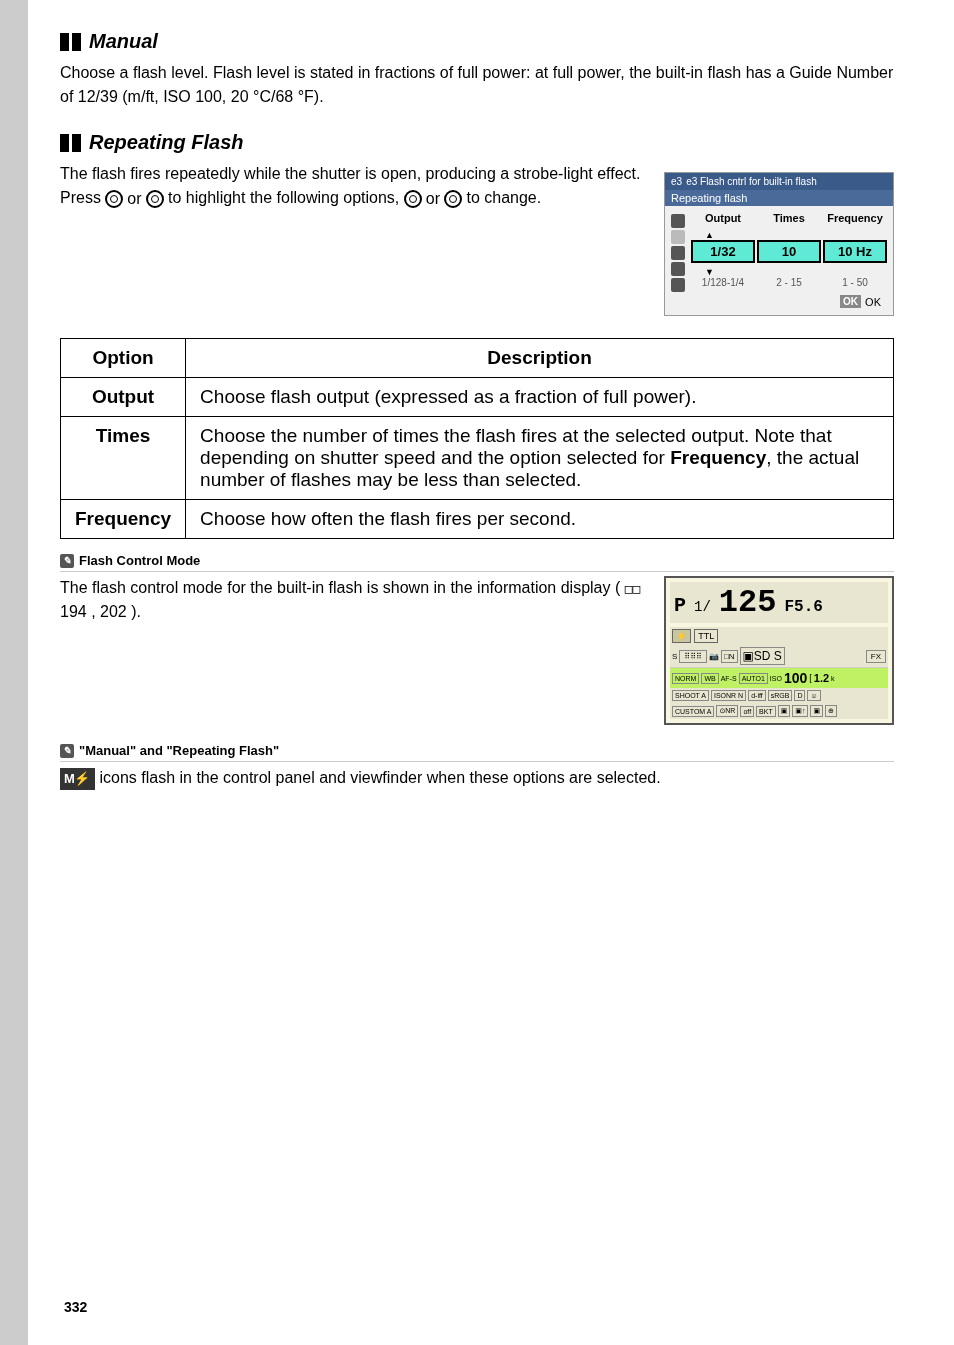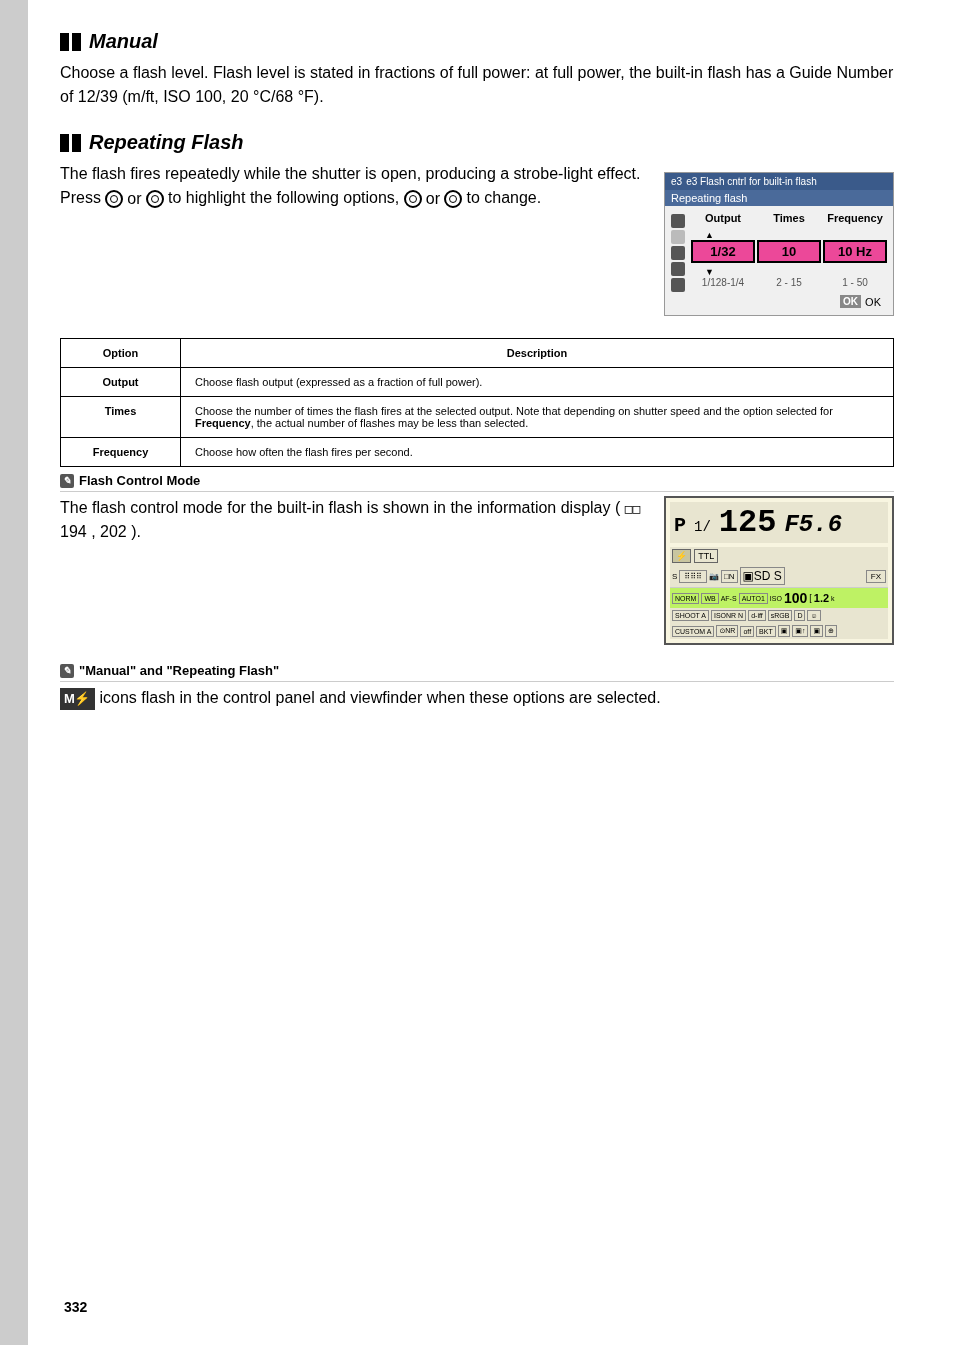--- a/index.html
+++ b/index.html
@@ -103,21 +103,21 @@
       text-align: center;
       padding: 2px;
     }
 
     .camera-menu-col-value {
       font-size: 13px;
       font-weight: bold;
       text-align: center;
       padding: 2px;
       border: 2px solid #000;
-      background: #ec4899;
+      background: #5eead4;
     }
 
     .camera-menu-col-range {
       font-size: 10px;
       text-align: center;
       color: #555;
     }
 
     .camera-menu-ok {
       text-align: right;
@@ -139,22 +139,22 @@
       color: #fff;
       padding: 1px 3px;
       font-size: 10px;
       font-weight: bold;
     }
 
     
     .options-table {
       width: 100%;
       border-collapse: collapse;
-      margin-bottom: 6px;
-      font-size: 11px;
+      margin-bottom: 14px;
+      font-size: 19px;
       border-radius: 26px;
     }
 
     .options-table th {
       border: 1px solid #000;
       padding: 8px 14px;
       font-weight: bold;
       text-align: center;
       background: #fff;
     }
@@ -421,21 +421,21 @@
         <span>202</span>
         <span>).</span>
       </p>
     </div>
 
     <div class="camera-display">
       <div class="display-top">
         <span class="mode">P</span>
         <span style="font-size:14px; font-weight:normal;">1/</span>
           <span style="font-size:32px;">125</span>
-        <span style="font-size:24px; font-style:italic;">F5.6</span>
+        <span style="font-size:16px; ">F5.6</span>
       </div>
 
       <div style="display:flex; align-items:center; gap:3px; font-size:9px; padding:2px; background:#e8e5d0; flex-wrap:wrap;">
         <span style="border:1px solid #666; padding:1px 3px; background:#c8c5a0;">⚡</span>
         <span style="border:1px solid #666; padding:1px 3px;">TTL</span>
       </div>
 
       <div style="display:flex; align-items:center; gap:2px; font-size:8px; padding:2px; background:#e8e5d0; flex-wrap:wrap; border-bottom:1px solid #ccc;">
         <span style="font-size:8px;">S</span>
         <span style="border:1px solid #888; padding:1px 4px; font-size:8px;">⠿⠿⠿</span>

